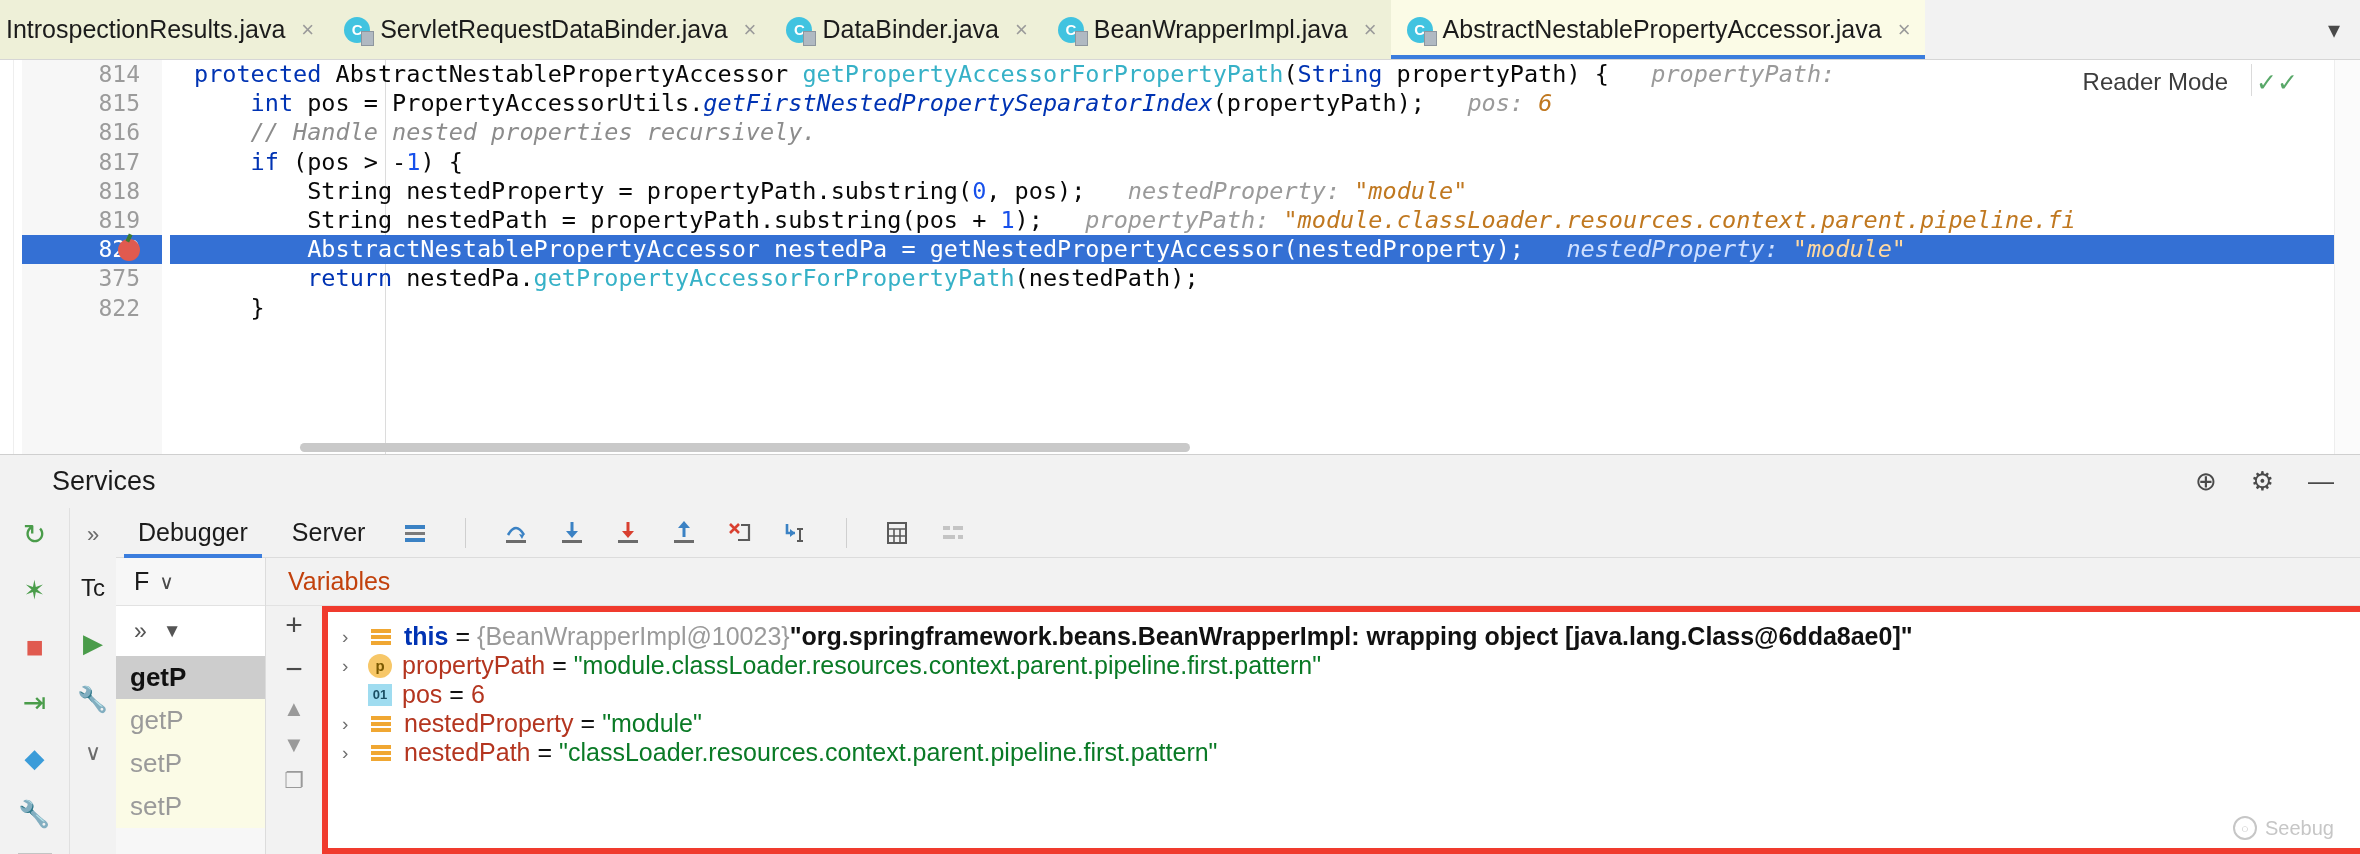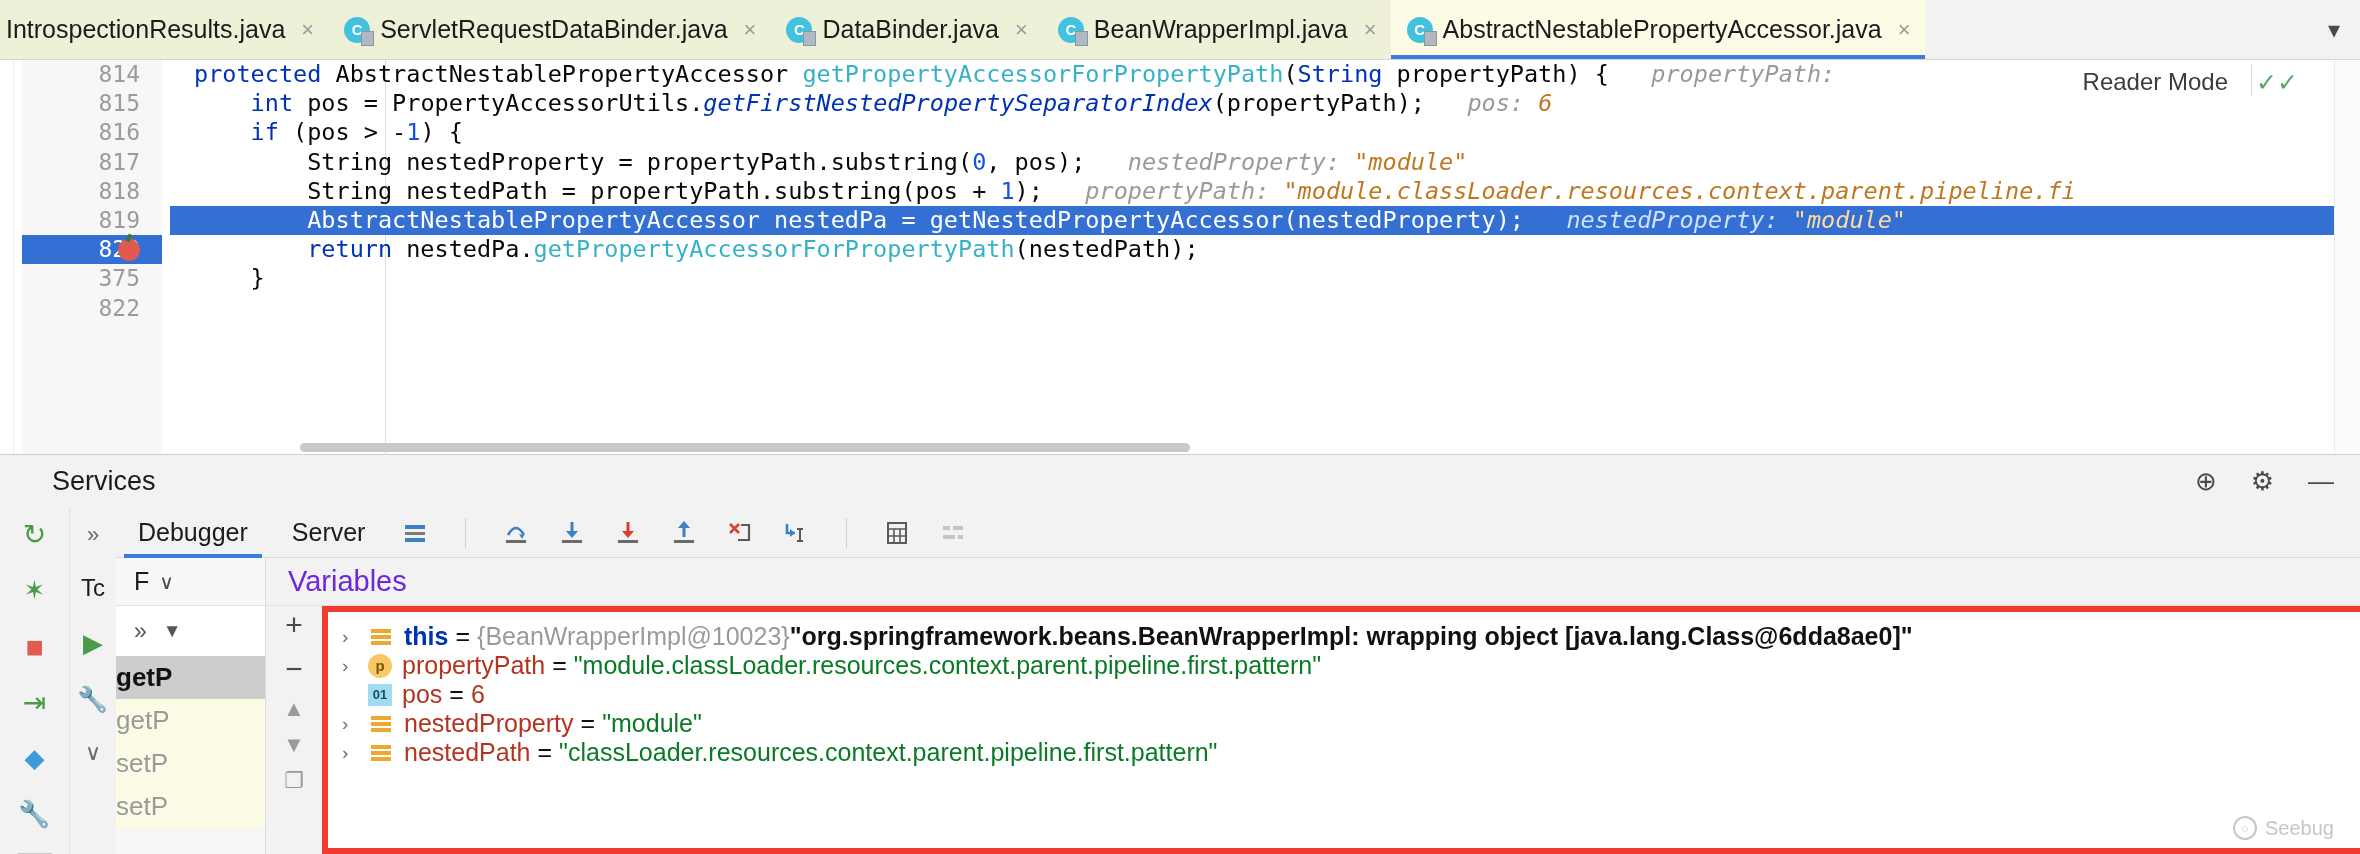--- a/index.html
+++ b/index.html
@@ -164,28 +164,28 @@
   .dtoolbar{ display:flex;align-items:center; gap:20px; margin-left:10px;}
   .tb{ width:36px;height:36px;display:flex;align-items:center;justify-content:center;cursor:pointer;}
 
   .dbgbody{ flex:1; display:flex; min-height:0; }
   .framescol{ width:150px; flex:none; background:#f7f7f7; display:flex; flex-direction:column;
               border-right:1px solid #dcdcdc;}
   .fhdr{ height:48px; display:flex; align-items:center; gap:10px; padding-left:18px;
          font-size:25px;color:#1b1b1b; border-bottom:1px solid #e2e2e2;}
   .fsel{ height:50px; background:#ffffff; display:flex; align-items:center; gap:16px; padding-left:18px;
          font-size:23px;color:#555; }
-  .frow{ height:43px; display:flex; align-items:center; 
+  .frow{ height:43px; display:flex; align-items:center; padding-left:14px;
          font-size:26px; white-space:nowrap; overflow:hidden; }
   .frow.sel{ background:#cdcdcd; color:#111; font-weight:bold;}
   .frow.hi{ background:#fbfbe6; color:#9a9a9a;}
 
   .varscol{ flex:1; display:flex; flex-direction:column; min-width:0; background:#ffffff;}
   .vhdr{ height:48px; display:flex;align-items:center; padding-left:22px;
-         font-size:29px;color:#6d28d9; background:#f2f2f2; border-bottom:1px solid #e2e2e2;}
+         font-size:25px;color:#c2410c; background:#f2f2f2; border-bottom:1px solid #e2e2e2;}
   .vbodywrap{ flex:1; display:flex; min-height:0;}
   .vbtns{ width:56px; flex:none; background:#f2f2f2; display:flex; flex-direction:column;
           align-items:center; padding-top:4px; gap:14px;}
   .vbtn{ font-size:30px;color:#4a4a4a; cursor:pointer; line-height:1;}
   .vbtn.sm{ font-size:22px; color:#9a9a9a;}
   .vlist{
     flex:1; min-width:0; background:#ffffff; position:relative;
     border:6px solid #f03b2e; border-right:none;
     padding:10px 0 0 0; overflow:hidden;
   }
@@ -262,20 +262,21 @@
         <div class="gline">819</div>
         <div class="gline cur">820<span class="bp"></span></div>
         <div class="gline">375</div>
         <div class="gline">822<span class="fold">−</span></div>
       </div>
     <div class="codearea" id="codearea">
       <div class="indentline" style="left:215px"></div>
       <div class="indentline" style="left:215px"></div>
     <div class="codeline"><span class="k">protected </span><span class="txt">AbstractNestablePropertyAccessor </span><span class="m">getPropertyAccessorForPropertyPath</span><span class="txt">(</span><span class="k">String</span><span class="txt"> propertyPath) {</span><span>   </span><span class="hintlbl">propertyPath:</span></div>
         <div class="codeline"><span class="k">    int</span><span class="txt"> pos = PropertyAccessorUtils.</span><span class="f">getFirstNestedPropertySeparatorIndex</span><span class="txt">(propertyPath);</span><span>   </span><span class="hintlbl">pos:</span><span class="hintval"> 6</span></div>
+        <div class="codeline"><span class="cm">    // Handle nested properties recursively.</span></div>
         <div class="codeline"><span class="k">    if</span><span class="txt"> (pos &gt; -</span><span class="n">1</span><span class="txt">) {</span></div>
         <div class="codeline"><span class="txt">        String nestedProperty = propertyPath.substring(</span><span class="n">0</span><span class="txt">, pos);</span><span>   </span><span class="hintlbl">nestedProperty:</span><span class="hintval"> "module"</span></div>
         <div class="codeline"><span class="txt">        String nestedPath = propertyPath.substring(pos + </span><span class="n">1</span><span class="txt">);</span><span>   </span><span class="hintlbl">propertyPath:</span><span class="hintval"> "module.classLoader.resources.context.parent.pipeline.fi</span></div>
         <div class="codeline cur"><span class="txt">        AbstractNestablePropertyAccessor nestedPa = </span><span class="m">getNestedPropertyAccessor</span><span class="txt">(nestedProperty);</span><span>   </span><span class="hintlbl">nestedProperty:</span><span class="hintval"> "module"</span></div>
         <div class="codeline"><span class="k">        return</span><span class="txt"> nestedPa.</span><span class="m">getPropertyAccessorForPropertyPath</span><span class="txt">(nestedPath);</span></div>
         <div class="codeline"><span class="txt">    }</span></div>
       </div>
     <div class="rmdivider"></div>
     <div class="readermode">Reader Mode</div>
     <div class="insp-ok">✓✓</div>

